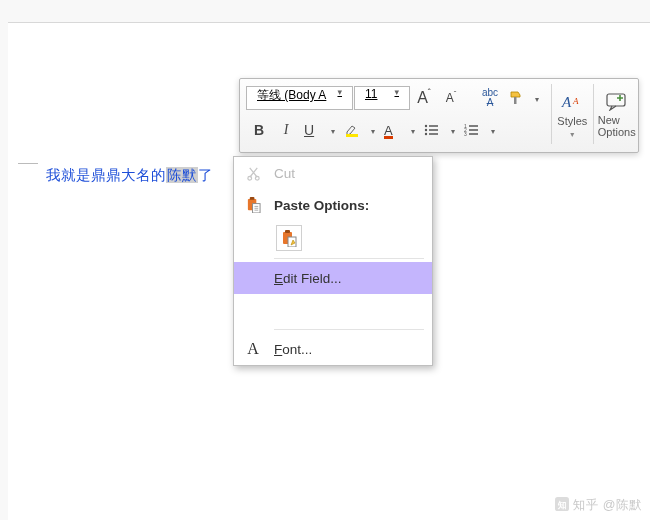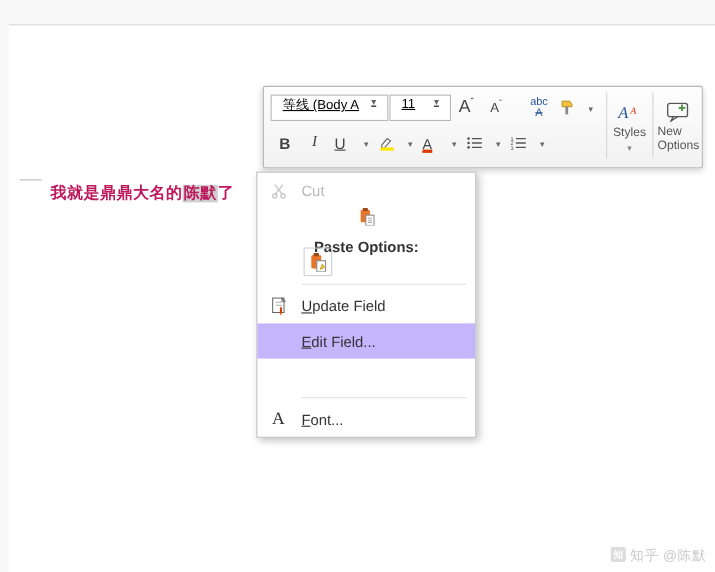--- a/index.html
+++ b/index.html
@@ -1,17 +1,17 @@
 <!DOCTYPE html>
 <html><head>
 <meta charset="utf-8">
 <style>
   html,body{margin:0;padding:0;width:650px;height:520px;background:#f8f8f8;font-family:"Segoe UI","Microsoft YaHei",sans-serif;overflow:hidden;}
   .page{position:absolute;left:8px;top:22px;right:0;bottom:0;background:#fff;border-top:1px solid #d8d8d8;}
-  .doc-text{position:absolute;left:38px;top:143px;font-size:14.5px;color:#be185d;letter-spacing:.5px;font-weight:bold;}
+  .doc-text{position:absolute;left:38px;top:143px;font-size:14.5px;color:#1d4ed8;letter-spacing:.5px;}
   .doc-text .sel{background:#cfcfcf;padding:0 1px;}
   .cursor-mark{position:absolute;left:10px;top:115px;width:20px;color:#c0c0c0;font-size:11px;text-align:right;}
   .cursor-mark2{position:absolute;left:10px;top:140px;width:20px;border-top:1px solid #bbb;}
   
   .mini{position:absolute;left:231px;top:55px;width:398px;height:73px;background:linear-gradient(#fdfdfd,#f2f2f2);border:1px solid #b8b8b8;border-radius:2px;box-shadow:0 2px 6px rgba(0,0,0,.18);display:flex;}
   .mini-main{flex:1;display:flex;flex-direction:column;padding:3px 6px 2px 6px;}
   .mini-row{display:flex;align-items:center;height:32px;gap:1px;}
   .font-name,.font-size{height:22px;border:1px solid #b8b8b8;background:#fff;font-size:12px;display:flex;align-items:flex-start;padding:0 10px;position:relative;text-decoration:underline;}
   .font-name{width:85px;} .font-size{width:34px;margin-left:0;}
   .dd-car{margin-left:auto;font-size:9px;color:#666;}
@@ -20,21 +20,21 @@
   .tb-btn.wdd{width:34px;justify-content:flex-start;padding-left:3px;position:relative;}
   .tb-btn.wdd .car{position:absolute;right:3px;top:10px;font-size:8px;color:#666;}
   .mini-sep{width:1px;height:60px;background:#d5d5d5;margin:5px 2px;}
   .mini-side{width:58px;display:flex;flex-direction:column;align-items:center;justify-content:center;font-size:11px;color:#555;gap:3px;}
   .mini-side .car{font-size:8px;color:#888;}
   
   .ctx{position:absolute;left:225px;top:133px;width:198px;background:#fff;border:1px solid #bfbfbf;box-shadow:2px 3px 7px rgba(0,0,0,.25);padding:0 0;font-size:13.5px;color:#333;}
   .ctx-row{display:flex;align-items:center;height:32px;padding:0 10px 0 10px;gap:12px;}
   .ctx-row.disabled{color:#b8b8b8;}
   .ctx-row.hover{background:#c4b5fd;}
-  .ctx-row.head{font-weight:700;flex-direction:column;}
+  .ctx-row.head{font-weight:700;}
   .ctx-ico{width:18px;height:18px;display:flex;align-items:center;justify-content:center;font-size:15px;}
   .ctx-sep{height:1px;background:#e3e3e3;margin:3px 8px 3px 40px;}
   .mnemonic{text-decoration:underline;}
   .ctx-sub{padding-left:42px;height:34px;display:flex;align-items:center;}
   .paste-opt{width:24px;height:24px;border:1px solid #d0d0d0;display:flex;align-items:center;justify-content:center;}
   
   .wm{position:absolute;right:8px;bottom:6px;font-size:12.5px;color:#c9c9c9;letter-spacing:.5px;}
   .wm svg{vertical-align:-2px;margin-right:4px;}
 </style>
 </head>
@@ -160,32 +160,20 @@
       <div class="paste-opt">
         <svg width="16" height="17" viewBox="0 0 16 17">
             <rect x="2" y="2" width="9" height="12" rx="1" fill="#e7762b"></rect>
             <rect x="4" y="0" width="5" height="3" rx="1" fill="#9a4a12"></rect>
             <rect x="7" y="7" width="8" height="10" fill="#fff" stroke="#888" stroke-width="1"></rect>
             <path d="M12 10l-2 5 4-2z" fill="#f5c242" stroke="#b38600" stroke-width=".6"></path>
           </svg>
       </div>
     </div>
     <div class="ctx-sep"></div>
-    <div class="ctx-row">
-      <span class="ctx-ico">
-        <svg width="15" height="16" viewBox="0 0 16 17">
-            <rect x="2" y="1" width="11" height="14" fill="#fff" stroke="#666" stroke-width="1"></rect>
-            <path d="M11 1l3 3h-3z" fill="#ddd" stroke="#666" stroke-width="1"></path>
-            <path d="M5 5h6M5 8h6" stroke="#aaa" stroke-width="1"></path>
-            <rect x="9" y="10" width="2" height="6" fill="#d83b01"></rect>
-            <circle cx="10" cy="17" r="1" fill="#d83b01"></circle>
-          </svg>
-      </span>
-      <span><span class="mnemonic">U</span><span>pdate Field</span></span>
-    </div>
     <div class="ctx-row hover">
       <span class="ctx-ico"></span>
       <span><span class="mnemonic">E</span><span>dit Field...</span></span>
     </div>
     <div class="ctx-row">
       <span class="ctx-ico"></span>
     </div>
     <div class="ctx-sep"></div>
     <div class="ctx-row">
       <span class="ctx-ico" style="font-family:Georgia;font-size:16px;">A</span>

